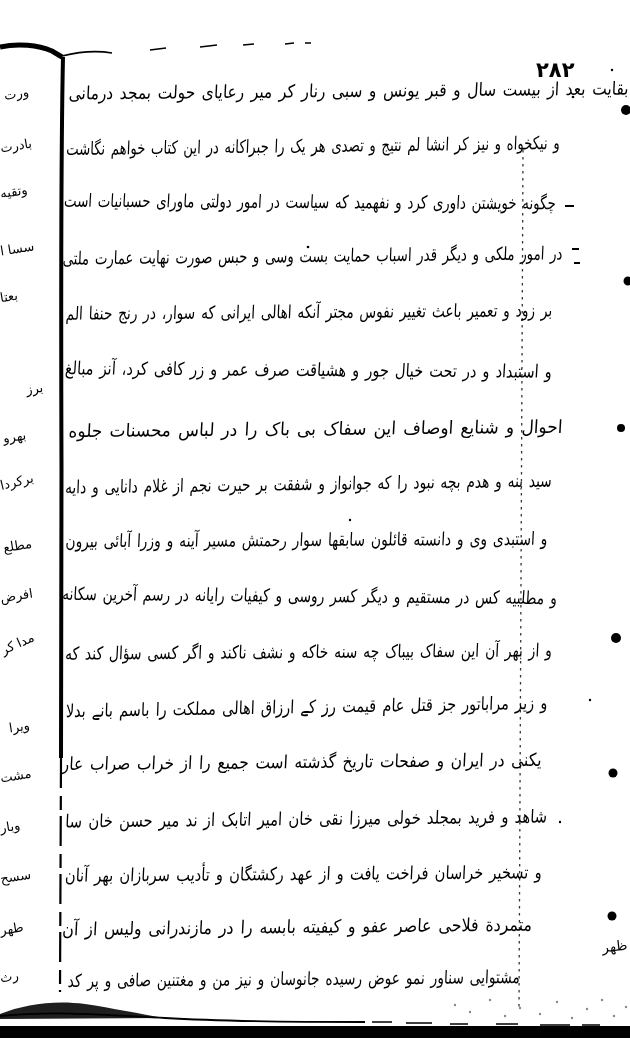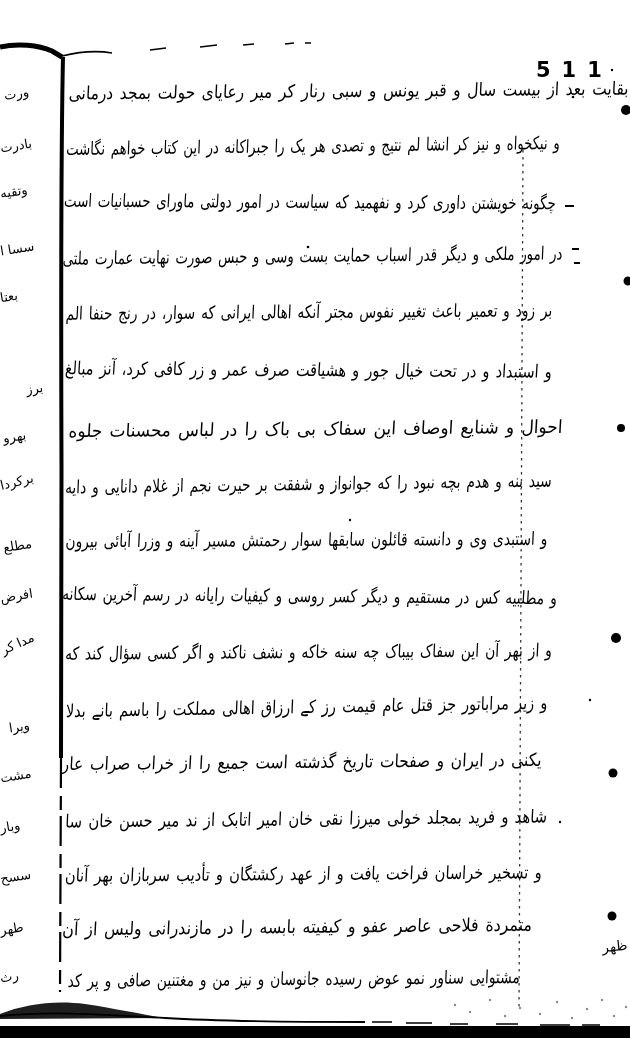--- a/index.html
+++ b/index.html
@@ -93,21 +93,21 @@
         <circle cx="572" cy="1018" r="1.2"></circle>
       <circle cx="587" cy="1009" r="1.2"></circle>
         <circle cx="602" cy="1000" r="1.2"></circle>
       <circle cx="614" cy="1016" r="1.2"></circle>
         <circle cx="626" cy="1007" r="1.2"></circle>
     </g>
 
     <rect x="0" y="1026" width="630" height="12" fill="#000"></rect>
   </svg>
 
-  <div class="page-number">511</div>
+  <div class="page-number">۲۸۲</div>
 
   <div class="text-line" style="top:78px;right:2px;width:560px;transform:rotate(-0.5deg)">
     <span class="ink" style="transform: scaleX(0.858) skewX(-4deg);">بقایت بعد از بیست سال و قبر یونس و سبی رنار کر میر رعایای حولت بمجد درمانی</span></div>
   <div class="text-line" style="top:133px;right:70px;width:494px;transform:rotate(-0.7deg)">
     <span class="ink" style="transform: scaleX(0.735) skewX(-4deg);">و نیکخواه و نیز کر انشا لم نتیج و تصدی هر یک را جبراکانه در این کتاب خواهم نگاشت</span></div>
   <div class="text-line" style="top:189px;right:74px;width:492px;transform:rotate(0.3deg)">
     <span class="ink" style="transform: scaleX(0.742) skewX(-4deg);">چگونه خویشتن داوری کرد و نفهمید که سیاست در امور دولتی ماورای حسبانیات است</span></div>
   <div class="text-line" style="top:243px;right:68px;width:500px;transform:rotate(-0.6deg)">
     <span class="ink" style="transform: scaleX(0.738) skewX(-4deg);">در امور ملکی و دیگر قدر اسباب حمایت بست وسی و حبس صورت نهایت عمارت ملتی</span></div>
   <div class="text-line" style="top:299px;right:78px;width:487px;transform:rotate(-0.4deg)">

